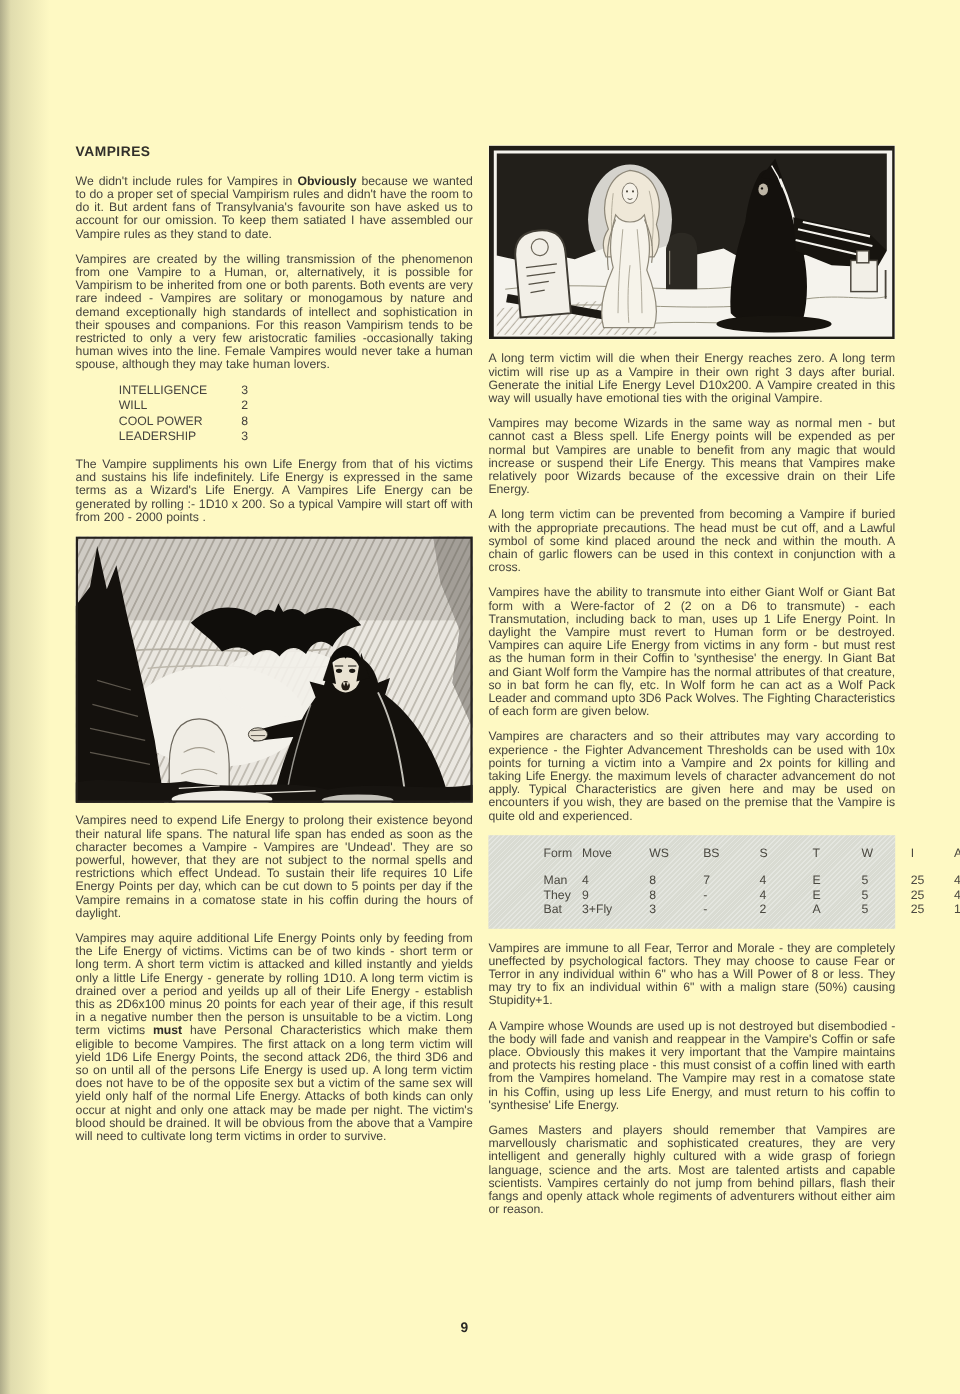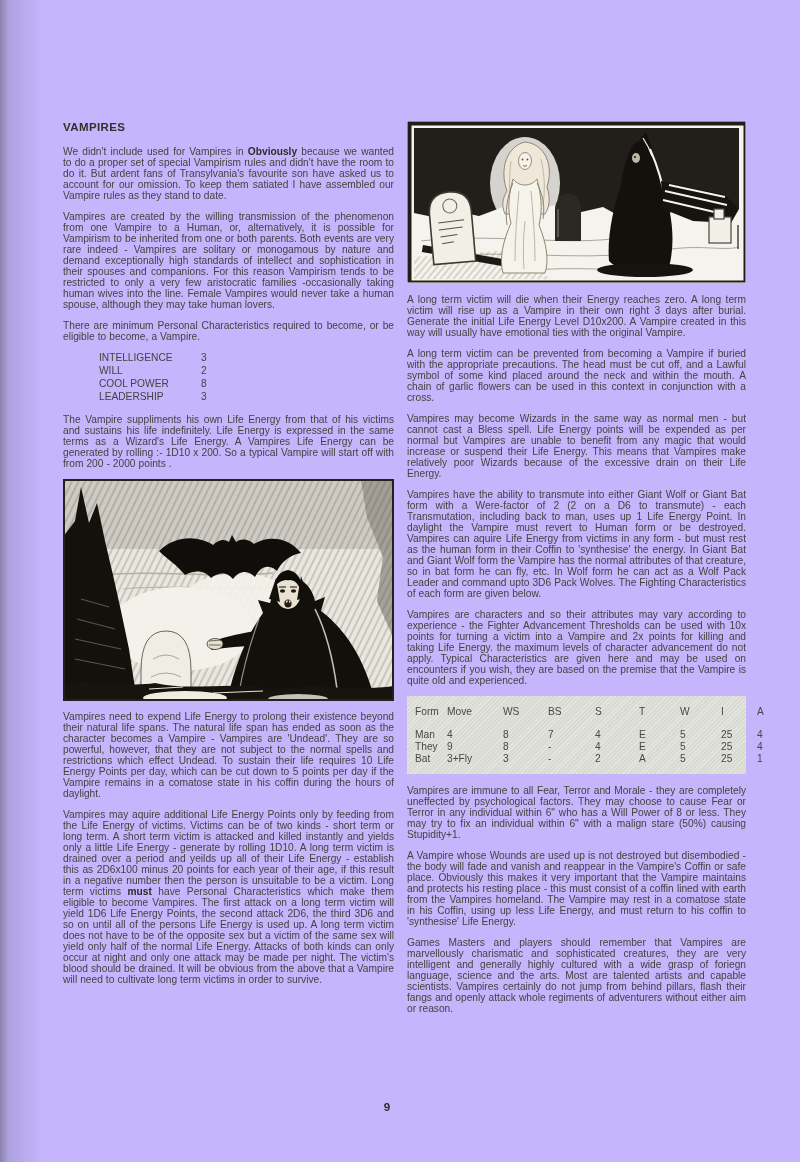--- a/index.html
+++ b/index.html
@@ -1,18 +1,18 @@
 <!DOCTYPE html>
 <html><head>
 <meta charset="utf-8">
 <style>
   html,body { margin:0; padding:0; background:#ffffff; }
   .page {
     position:relative; width:800px; height:1162px; overflow:hidden;
-    background:#c4b5fd;
+    background:#fef9c3;
     font-family:"Liberation Sans","DejaVu Sans",sans-serif;
   }
   .edge-shadow {
     position:absolute; left:0; top:0; width:42px; height:100%;
     background:linear-gradient(to right, rgba(45,45,45,.38), rgba(45,45,45,.14) 9px, rgba(45,45,45,0) 42px);
     pointer-events:none;
   }
   .cols { position:absolute; left:63px; top:121px; width:683px; display:flex; gap:13px; }
   .col-l { width:331px; }
   .col-r { width:339px; }
@@ -32,40 +32,39 @@
   .illust { display:block; margin:2px 0 10px 0; }
   .illust-r { display:block; margin:0 0 11px 0; }
   .stat-table {
     background:#d9dbd2;
     background-image:repeating-linear-gradient(135deg, rgba(255,255,255,.30) 0 1px, rgba(0,0,0,0) 1px 3px);
     margin:2px 0 11px 0; padding:9px 8px 10px 8px;
     display:grid; grid-template-columns:32px 56px 45px 47px 44px 41px 41px 36px 1fr;
     font-size:10.2px; line-height:11px; color:#4a4840;
   }
   .stat-table .hd { padding-bottom:11px; }
-  .stat-table span { padding-top:1px; }
+  .stat-table span { padding-top:1px;margin-left:38px; }
   .pageno {
     position:absolute; left:377px; top:1101px; width:20px; text-align:center;
     font-weight:bold; font-size:11.5px; color:#2b2a27;
   }
 </style>
 </head>
 <body>
 
 <div class="page">
   <div class="edge-shadow"></div>
 
   <div class="cols">
 
     <div class="col-l">
       <h1 class="article-title">VAMPIRES</h1>
 
-      <p class="para"><span>We didn't include used for Vampires in </span><b>Obviously</b><span> because we wanted to do a proper set of special Vampirism rules and didn't have the room to do it. But ardent fans of Transylvania's favourite son have asked us to account for our omission. To keep them satiated I have assembled our Vampire rules as they stand to date.</span></p>
+      <p class="para"><span>We didn't include rules for Vampires in </span><b>Obviously</b><span> because we wanted to do a proper set of special Vampirism rules and didn't have the room to do it. But ardent fans of Transylvania's favourite son have asked us to account for our omission. To keep them satiated I have assembled our Vampire rules as they stand to date.</span></p>
       <p class="para"><span>Vampires are created by the willing transmission of the phenomenon from one Vampire to a Human, or, alternatively, it is possible for Vampirism to be inherited from one or both parents. Both events are very rare indeed - Vampires are solitary or monogamous by nature and demand exceptionally high standards of intellect and sophistication in their spouses and companions. For this reason Vampirism tends to be restricted to only a very few aristocratic families -occasionally taking human wives into the line. Female Vampires would never take a human spouse, although they may take human lovers.</span></p>
-      <p class="para"><span>There are minimum Personal Characteristics required to become, or be eligible to become, a Vampire.</span></p>
 
       <div class="char-list">
         <span>INTELLIGENCE</span>
         <span>3</span>
         <span>WILL</span>
         <span>2</span>
         <span>COOL POWER</span>
         <span>8</span>
         <span>LEADERSHIP</span>
         <span>3</span>
@@ -164,22 +163,22 @@
         <ellipse cx="238" cy="149" rx="48" ry="7" fill="#17140f"></ellipse>
         <rect x="302" y="96" width="22" height="26" fill="#f2efe7" stroke="#4a453c" stroke-width="1.2"></rect>
         <rect x="307" y="88" width="10" height="10" fill="#f2efe7" stroke="#4a453c" stroke-width="1.2"></rect>
         <line x1="331" y1="104" x2="331" y2="128" stroke="#4a453c" stroke-width="1.5"></line>
         <rect x="1.5" y="1.5" width="336" height="159" fill="none" stroke="#211e18" stroke-width="2"></rect>
         <line x1="2" y1="3" x2="337" y2="3" stroke="#211e18" stroke-width="3"></line>
         <line x1="3" y1="2" x2="3" y2="160" stroke="#211e18" stroke-width="3"></line>
       </svg>
 
       <p class="para"><span>A long term victim will die when their Energy reaches zero. A long term victim will rise up as a Vampire in their own right 3 days after burial. Generate the initial Life Energy Level D10x200. A Vampire created in this way will usually have emotional ties with the original Vampire.</span></p>
+      <p class="para"><span>Vampires may become Wizards in the same way as normal men - but cannot cast a Bless spell. Life Energy points will be expended as per normal but Vampires are unable to benefit from any magic that would increase or suspend their Life Energy. This means that Vampires make relatively poor Wizards because of the excessive drain on their Life Energy.</span></p>
       <p class="para"><span>A long term victim can be prevented from becoming a Vampire if buried with the appropriate precautions. The head must be cut off, and a Lawful symbol of some kind placed around the neck and within the mouth. A chain of garlic flowers can be used in this context in conjunction with a cross.</span></p>
-      <p class="para"><span>Vampires may become Wizards in the same way as normal men - but cannot cast a Bless spell. Life Energy points will be expended as per normal but Vampires are unable to benefit from any magic that would increase or suspend their Life Energy. This means that Vampires make relatively poor Wizards because of the excessive drain on their Life Energy.</span></p>
       <p class="para"><span>Vampires have the ability to transmute into either Giant Wolf or Giant Bat form with a Were-factor of 2 (2 on a D6 to transmute) - each Transmutation, including back to man, uses up 1 Life Energy Point. In daylight the Vampire must revert to Human form or be destroyed. Vampires can aquire Life Energy from victims in any form - but must rest as the human form in their Coffin to 'synthesise' the energy. In Giant Bat and Giant Wolf form the Vampire has the normal attributes of that creature, so in bat form he can fly, etc. In Wolf form he can act as a Wolf Pack Leader and command upto 3D6 Pack Wolves. The Fighting Characteristics of each form are given below.</span></p>
       <p class="para"><span>Vampires are characters and so their attributes may vary according to experience - the Fighter Advancement Thresholds can be used with 10x points for turning a victim into a Vampire and 2x points for killing and taking Life Energy. the maximum levels of character advancement do not apply. Typical Characteristics are given here and may be used on encounters if you wish, they are based on the premise that the Vampire is quite old and experienced.</span></p>
 
       <div class="stat-table">
         <span class="hd">Form</span>
         <span class="hd">Move</span>
         <span class="hd">WS</span>
         <span class="hd">BS</span>
         <span class="hd">S</span>
         <span class="hd">T</span>

